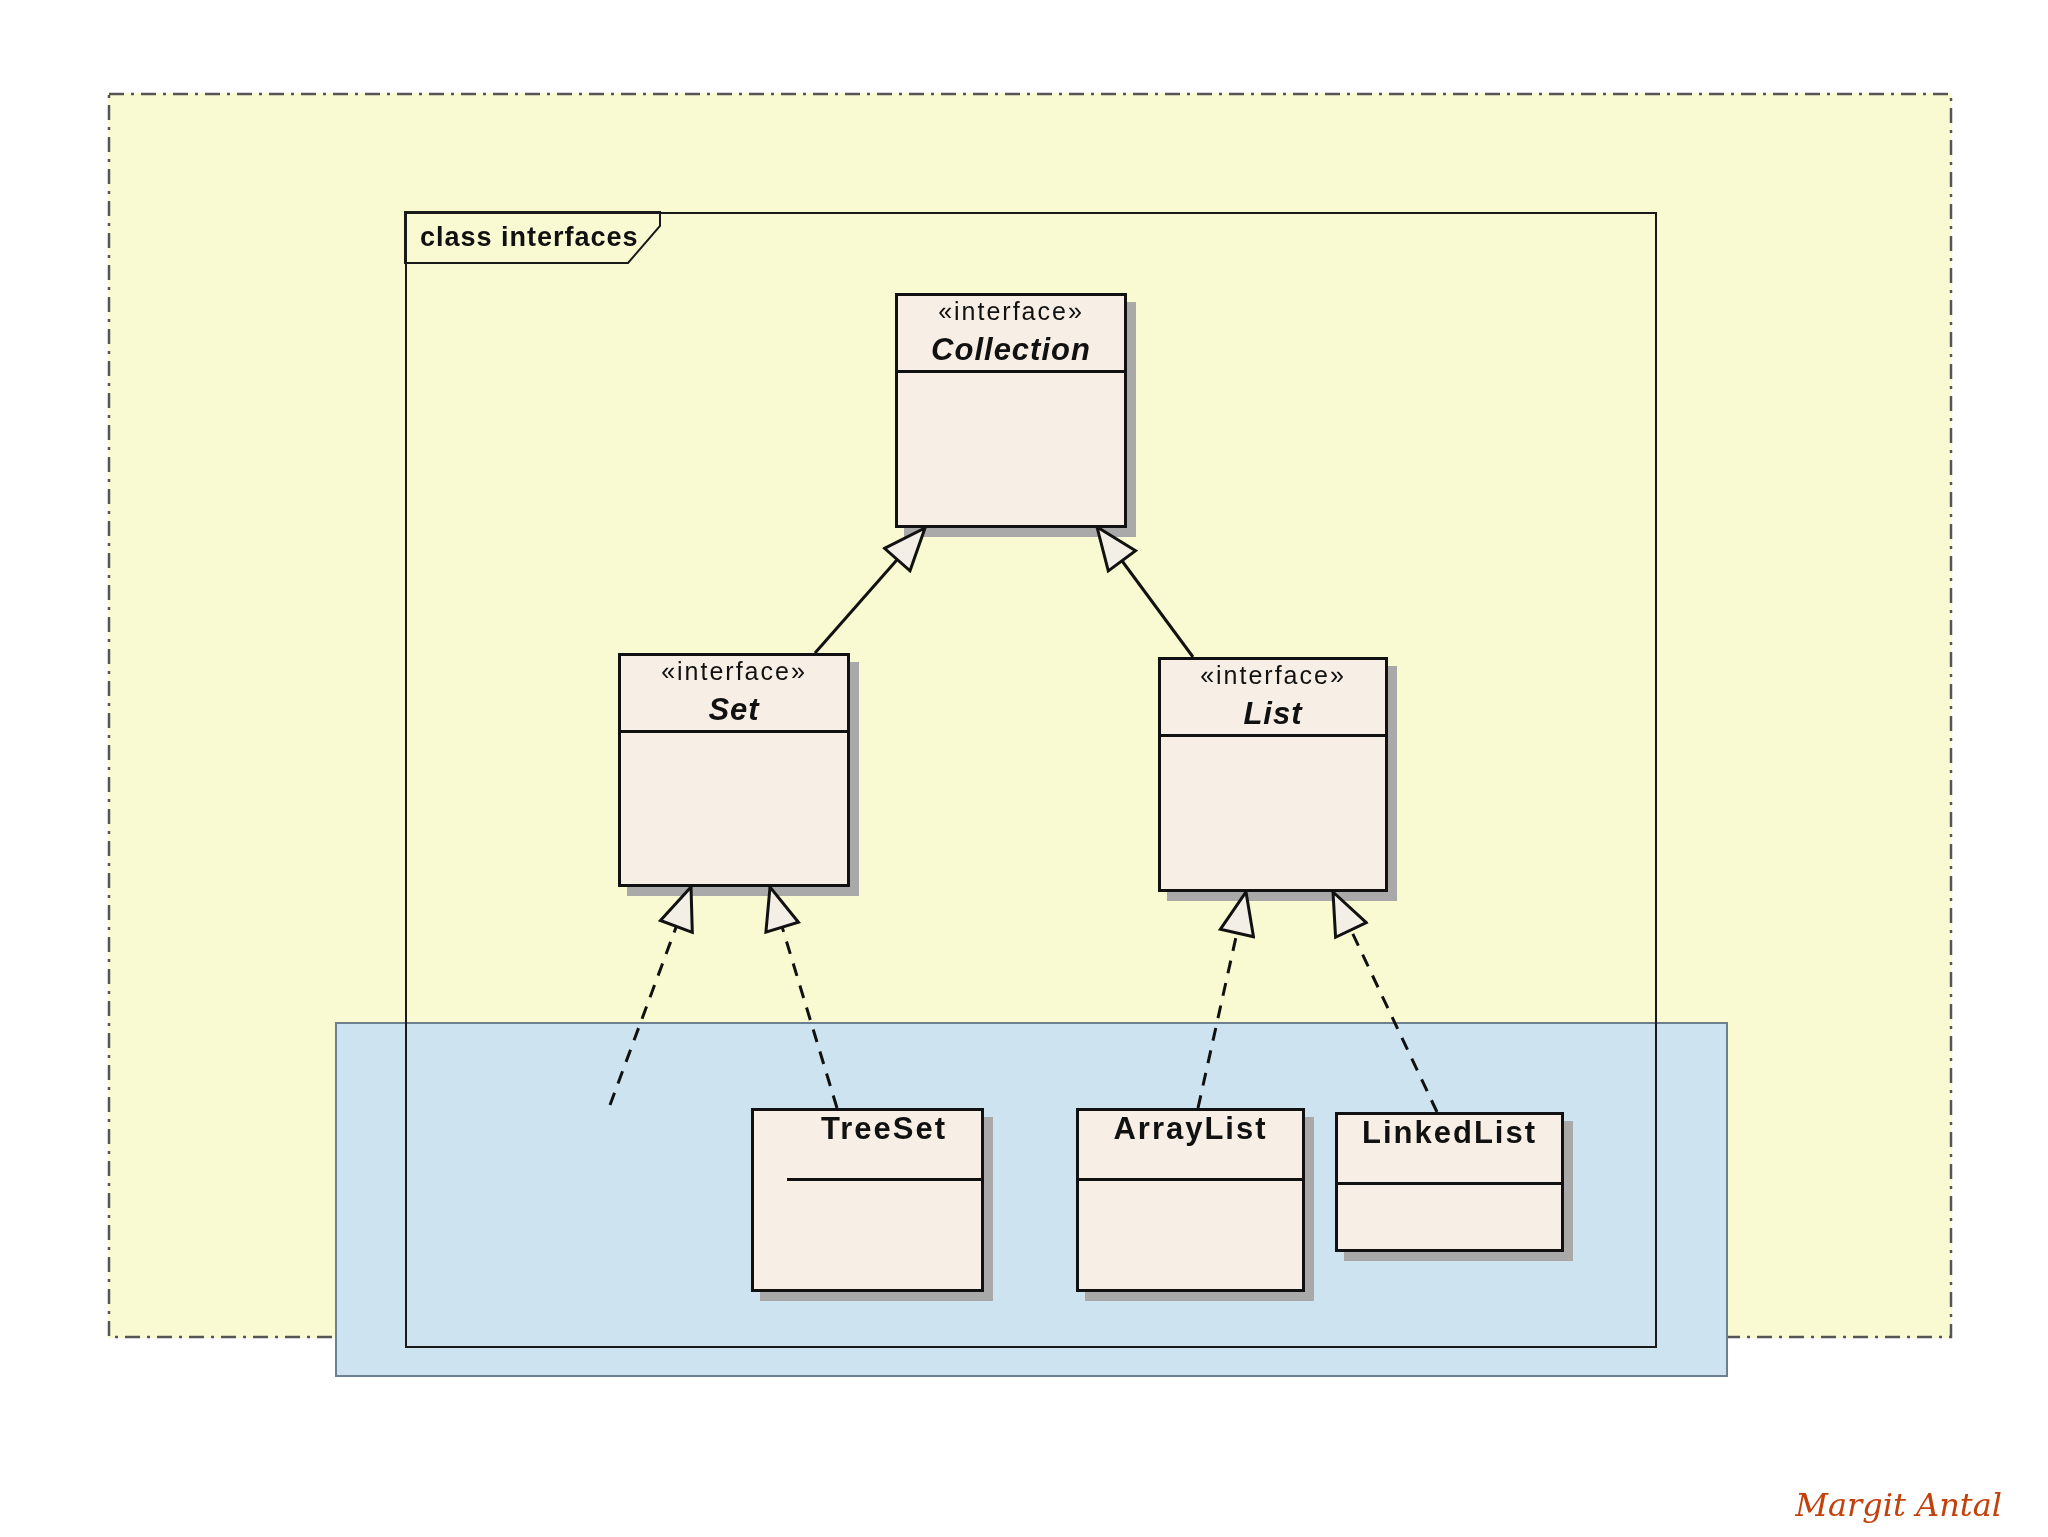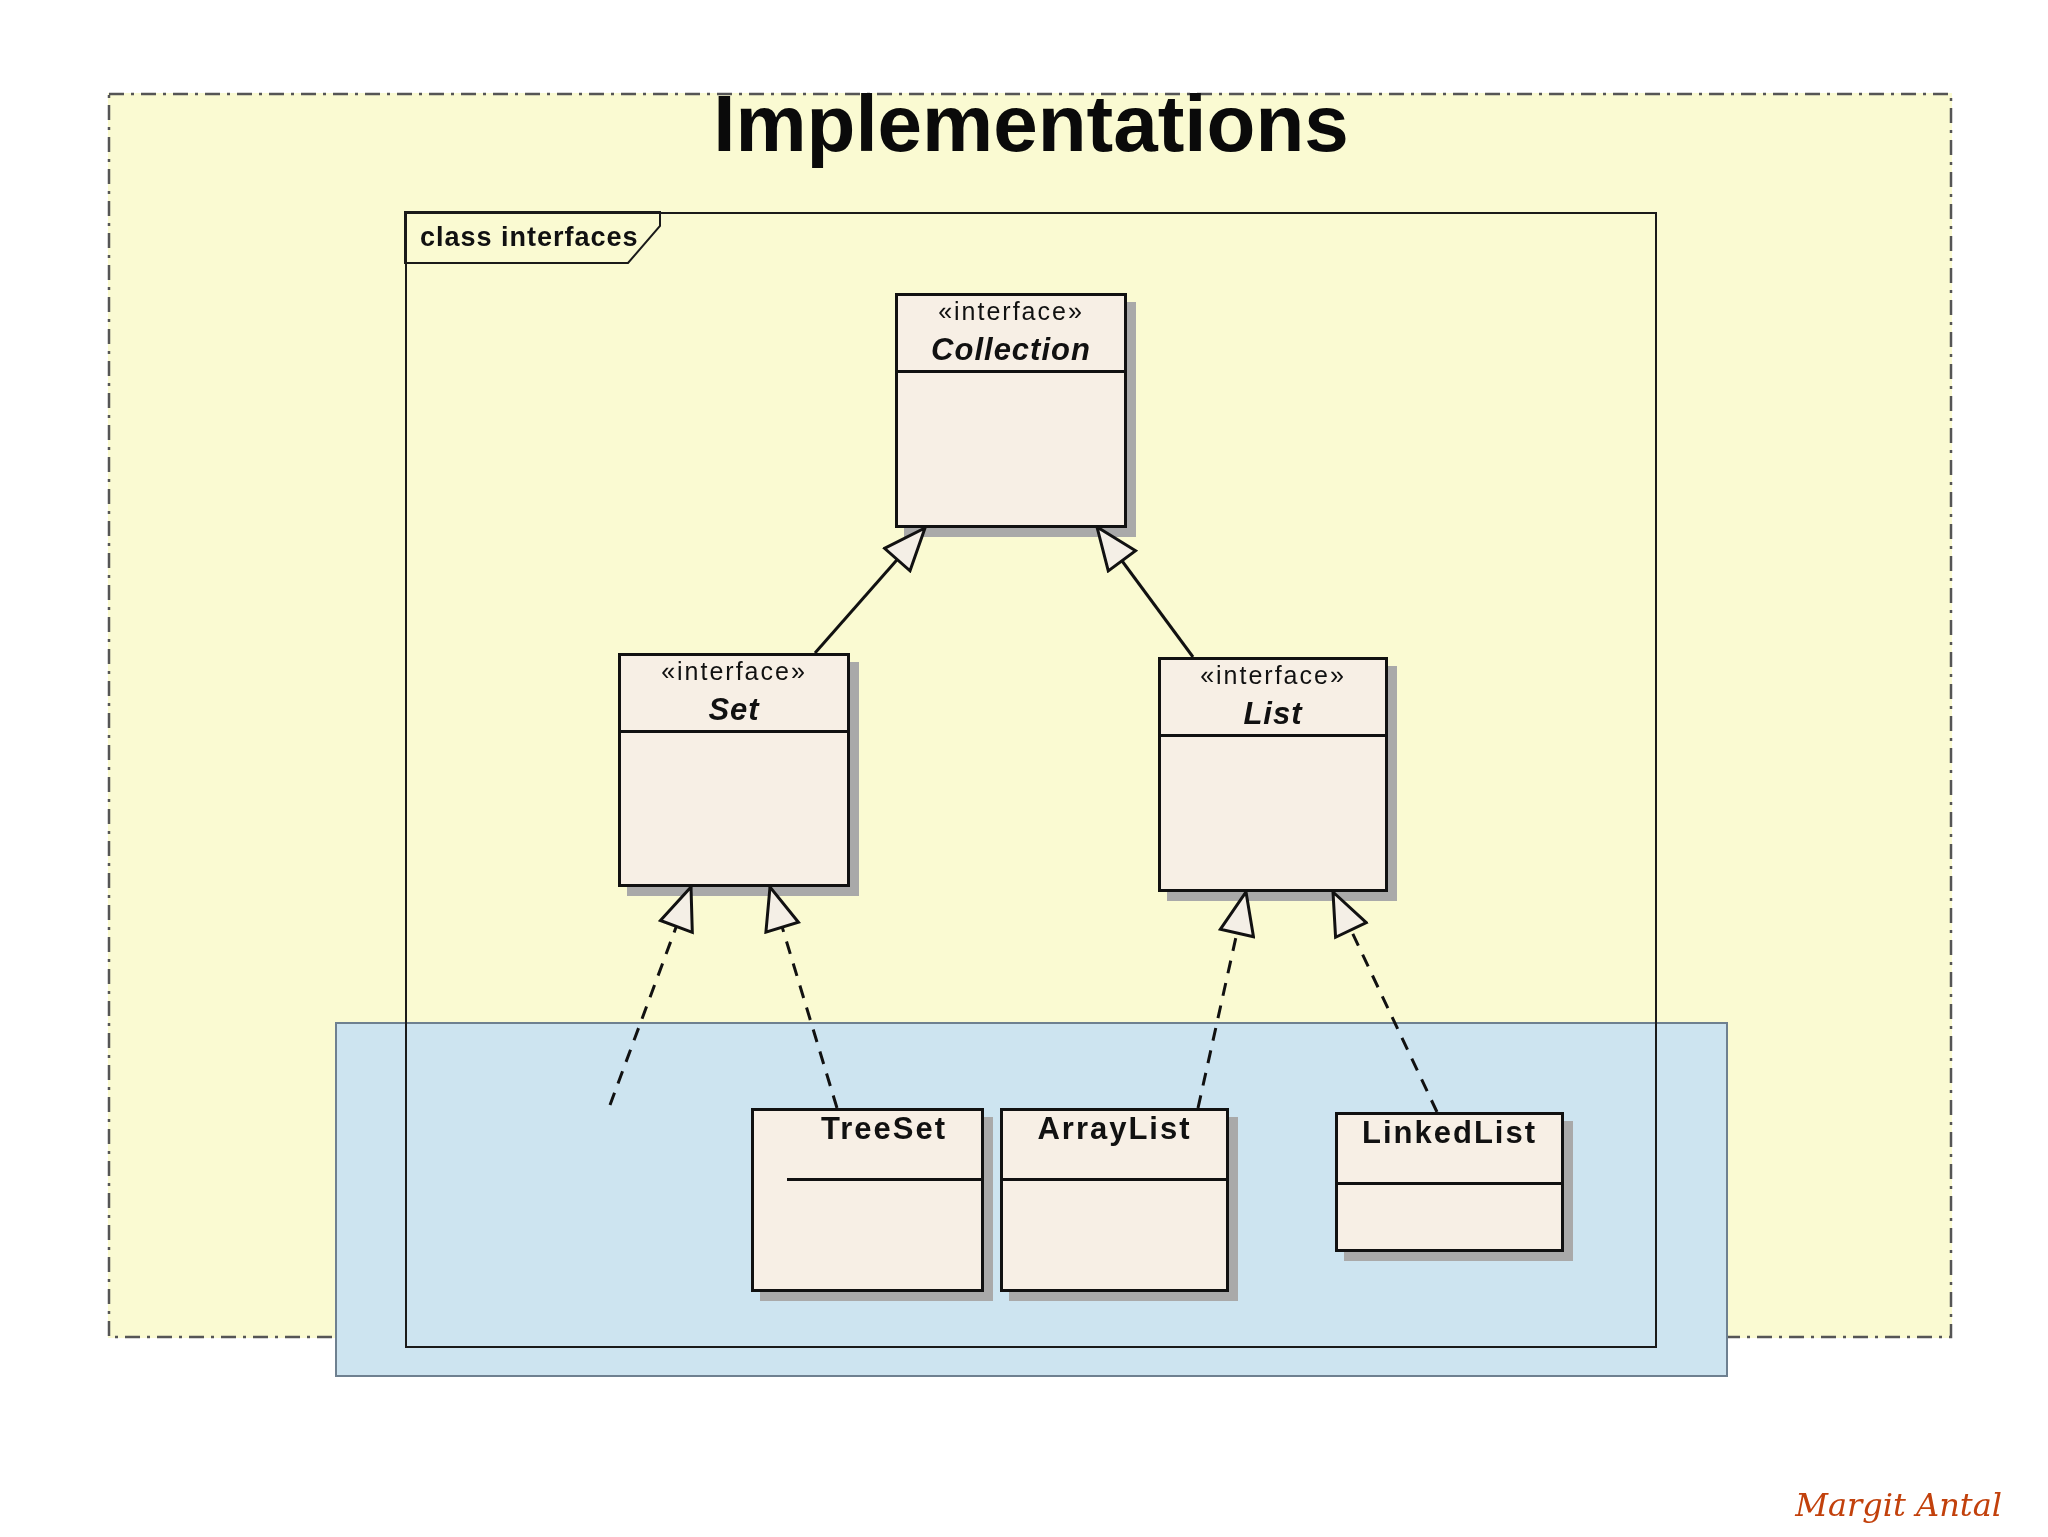--- a/index.html
+++ b/index.html
@@ -111,21 +111,21 @@
   .uml-body { flex: 1; }
   
   #cls-collection { left: 895px; top: 293px; width: 232px; height: 235px; }
   #cls-collection .uml-head { height: 77px; }
   #cls-set        { left: 618px; top: 653px; width: 232px; height: 234px; }
   #cls-set .uml-head { height: 77px; }
   #cls-list       { left: 1158px; top: 657px; width: 230px; height: 235px; }
   #cls-list .uml-head { height: 77px; }
   #cls-hashset    { left: 462px;  top: 1105px; width: 230px; height: 186px; }
   #cls-treeset    { left: 751px;  top: 1108px; width: 233px; height: 184px; padding-left: 33px; }
-  #cls-arraylist  { left: 1000px; top: 1108px; width: 229px; height: 184px; }
+  #cls-arraylist  { left: 1076px; top: 1108px; width: 229px; height: 184px; }
   #cls-linkedlist { left: 1335px; top: 1112px; width: 229px; height: 140px; }
   #cls-hashset .uml-head, #cls-treeset .uml-head,
   #cls-arraylist .uml-head, #cls-linkedlist .uml-head { height: 70px; }
   
   #arrow-svg {
     position: absolute;
     left: 0; top: 0;
     width: 2048px; height: 1537px;
     z-index: 5;
     pointer-events: none;
@@ -151,21 +151,20 @@
   <svg id="base-svg" xmlns="http://www.w3.org/2000/svg" viewBox="0 0 2048 1537">
     <rect x="109" y="94" width="1842" height="1243" fill="none" stroke="#555" stroke-width="2.5" stroke-dasharray="15 7 3 7"></rect>
     <polygon points="405,212 660,212 660,226 628,263 405,263" fill="#FAFAD2" stroke="#1a1a1a" stroke-width="2"></polygon>
   </svg>
 
   <div id="blue-panel"></div>
 
   <div id="frame"></div>
   <div id="frame-label">class interfaces</div>
 
-  <div id="title">Implementations</div>
 
   <div id="cls-collection" class="uml-class">
     <div class="uml-head">
       <span class="stereotype">«interface»</span>
       <span class="iface-name">Collection</span>
     </div>
     <div class="uml-body"></div>
   </div>
 
   <div id="cls-set" class="uml-class">

